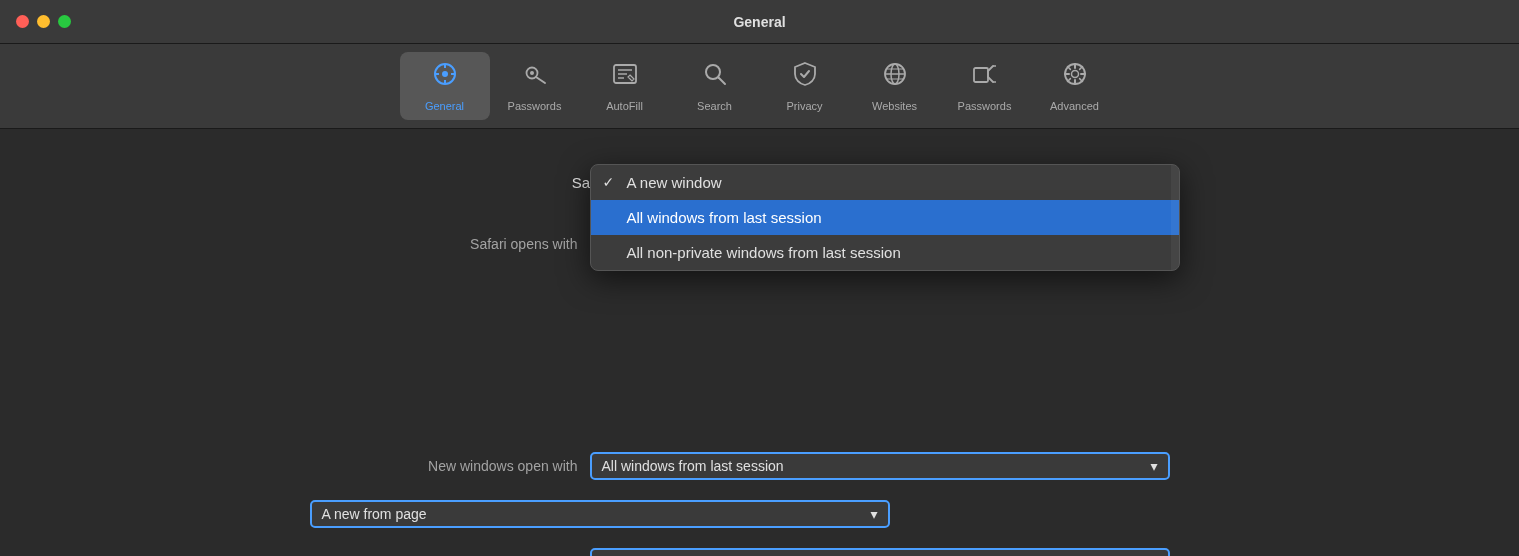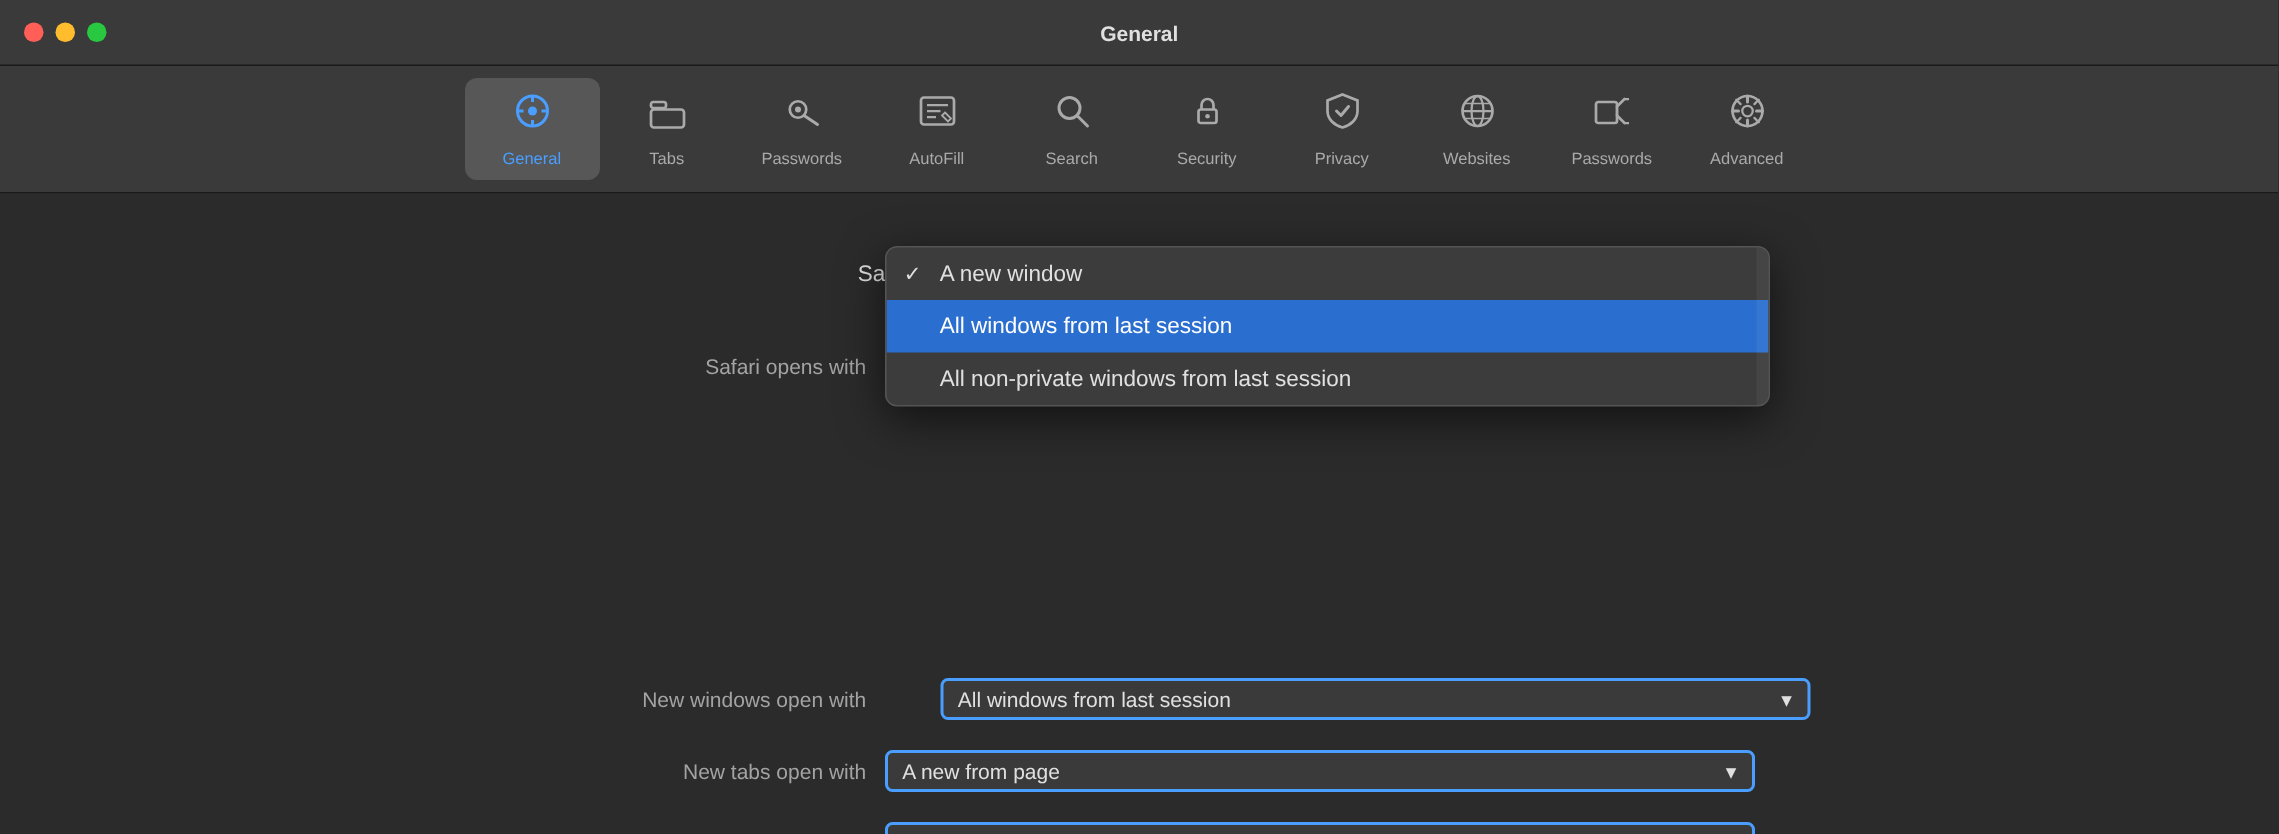--- a/index.html
+++ b/index.html
@@ -264,29 +264,20 @@
         <circle cx="14" cy="14" r="3" fill="#4a9eff"></circle>
         <line x1="14" y1="4" x2="14" y2="8" stroke="#4a9eff" stroke-width="2"></line>
         <line x1="14" y1="20" x2="14" y2="24" stroke="#4a9eff" stroke-width="2"></line>
         <line x1="4" y1="14" x2="8" y2="14" stroke="#4a9eff" stroke-width="2"></line>
         <line x1="20" y1="14" x2="24" y2="14" stroke="#4a9eff" stroke-width="2"></line>
       </svg>
     </span>
     <span class="label">General</span>
   </div>
 
-  <div class="toolbar-item">
-    <span class="icon">
-      <svg class="svg-icon" viewBox="0 0 28 28" fill="none">
-        <rect x="3" y="8" width="10" height="4" rx="1.5" stroke="#aaa" stroke-width="1.8" fill="none"></rect>
-        <rect x="3" y="13" width="22" height="12" rx="2" stroke="#aaa" stroke-width="1.8" fill="none"></rect>
-      </svg>
-    </span>
-    <span class="label">Tabs</span>
-  </div>
 
   <div class="toolbar-item">
     <span class="icon">
       <svg class="svg-icon" viewBox="0 0 28 28" fill="none">
         <circle cx="11" cy="13" r="5.5" stroke="#aaa" stroke-width="1.8" fill="none"></circle>
         <line x1="15" y1="17" x2="24" y2="23" stroke="#aaa" stroke-width="2" stroke-linecap="round"></line>
         <circle cx="11" cy="13" r="2" fill="#aaa"></circle>
       </svg>
     </span>
     <span class="label">Passwords</span>
@@ -308,30 +299,20 @@
   <div class="toolbar-item">
     <span class="icon">
       <svg class="svg-icon" viewBox="0 0 28 28" fill="none">
         <circle cx="12" cy="12" r="7" stroke="#aaa" stroke-width="2" fill="none"></circle>
         <line x1="17.5" y1="17.5" x2="24" y2="24" stroke="#aaa" stroke-width="2" stroke-linecap="round"></line>
       </svg>
     </span>
     <span class="label">Search</span>
   </div>
 
-  <div class="toolbar-item">
-    <span class="icon">
-      <svg class="svg-icon" viewBox="0 0 28 28" fill="none">
-        <rect x="8" y="13" width="12" height="9" rx="1.5" stroke="#aaa" stroke-width="1.8" fill="none"></rect>
-        <path d="M10 13 V10 a4 4 0 0 1 8 0 V13" stroke="#aaa" stroke-width="1.8" fill="none"></path>
-        <circle cx="14" cy="17.5" r="1.5" fill="#aaa"></circle>
-      </svg>
-    </span>
-    <span class="label">Security</span>
-  </div>
 
   <div class="toolbar-item">
     <span class="icon">
       <svg class="svg-icon" viewBox="0 0 28 28" fill="none">
         <path d="M14 3 L24 7 L24 14 C24 19.5 19.5 23.5 14 25 C8.5 23.5 4 19.5 4 14 L4 7 Z" stroke="#aaa" stroke-width="1.8" fill="none"></path>
         <path d="M10 14 L13 17 L18 11" stroke="#aaa" stroke-width="2" stroke-linecap="round" stroke-linejoin="round" fill="none"></path>
       </svg>
     </span>
     <span class="label">Privacy</span>
   </div>
@@ -405,32 +386,31 @@
             </div>
             <div class="dropdown-item">
               <span>All non-private windows from last session</span>
             </div>
             <div class="dropdown-scroll-track"></div>
           </div>
         </div>
       </div>
     </div>
 
-    <div class="settings-row" style="margin-top: 180px; gap: 37px;">
+    <div class="settings-row" style="margin-top: 180px;">
       <span class="row-label">New windows open with</span>
       <div class="row-control">
         <div class="dropdown-selector">
           <span>All windows from last session</span>
           <span>▾</span>
         </div>
       </div>
     </div>
 
     <div class="settings-row">
-      <span class="row-label">New tabs open with</span>
       <div class="row-control">
         <div class="dropdown-selector">
           <span>A new from page</span>
           <span>▾</span>
         </div>
       </div>
     </div>
 
     <div class="settings-row" style="flex-direction: column; align-items: center; gap: 8px;">
       <div style="display: flex; align-items: center; width: 100%;">

